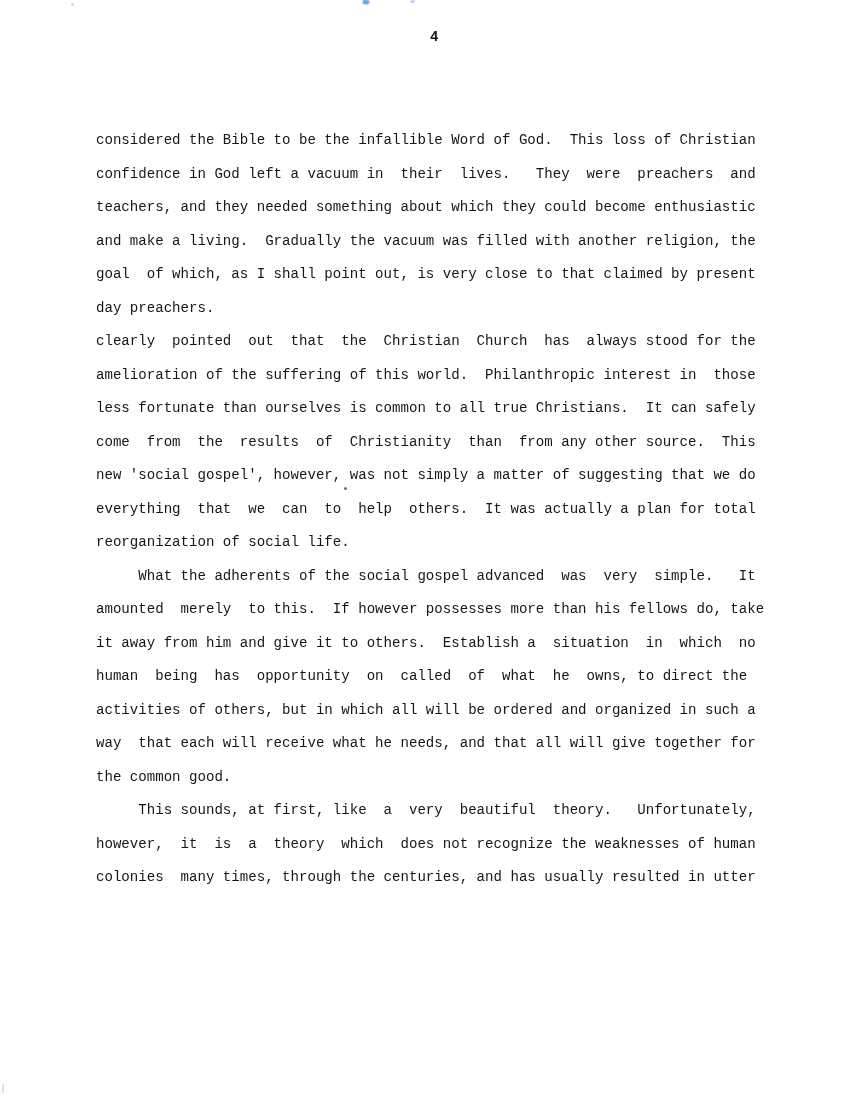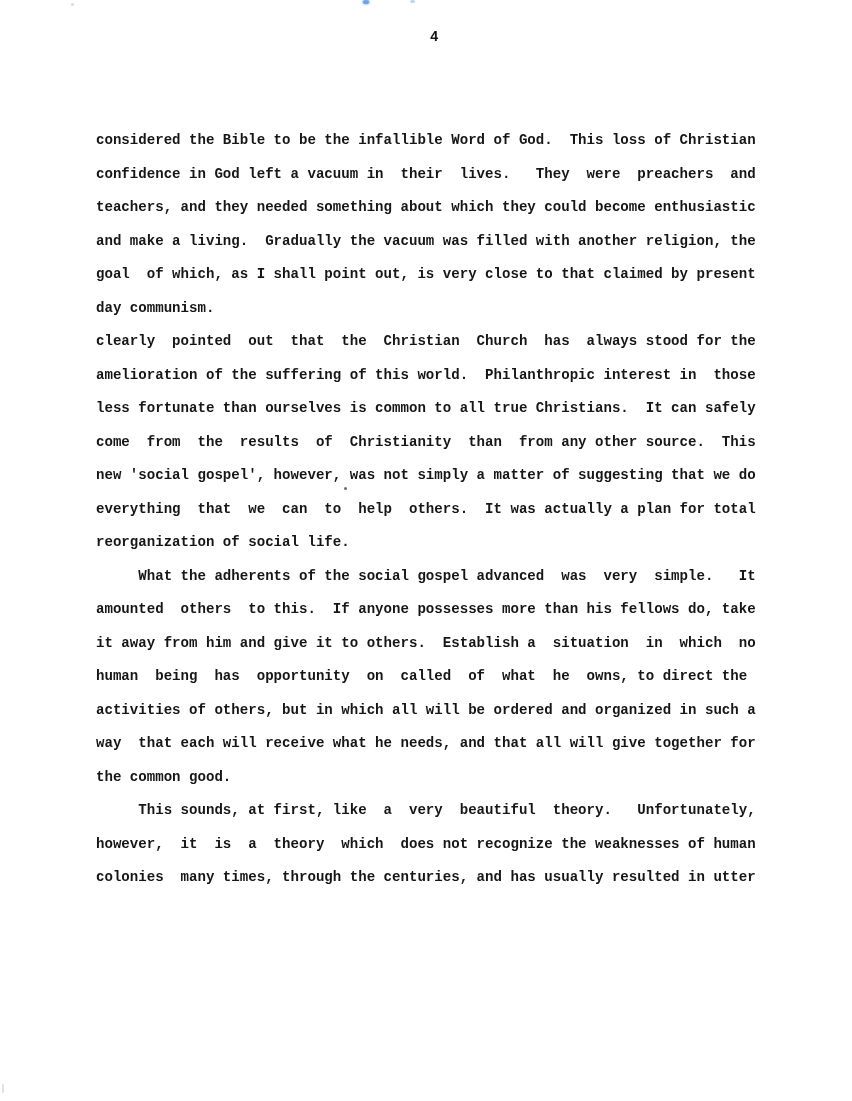--- a/index.html
+++ b/index.html
@@ -32,21 +32,21 @@
     position: absolute;
     left: 96px;
     top: 124px;
     width: 700px;
   }
   .line {
     white-space: pre;
     font-size: 14.1px;
     line-height: 33.5px;
     height: 33.5px;
-    font-weight: 700;
+    font-weight: 400;
     color: #161616;
   }
   .speck {
     position: absolute;
     border-radius: 50%;
   }
   .speck-blue-1 {
     left: 363px; top: 0; width: 6px; height: 4px;
     background: #6ea3e8;
     box-shadow: 0 0 2px 1px #b5cdf2;
@@ -81,30 +81,30 @@
   <span class="speck speck-bottom-left"></span>
 
   <div class="page-number">4</div>
 
   <div class="doc-body">
     <div class="line">considered the Bible to be the infallible Word of God.  This loss of Christian</div>
     <div class="line">confidence in God left a vacuum in  their  lives.   They  were  preachers  and</div>
     <div class="line">teachers, and they needed something about which they could become enthusiastic</div>
     <div class="line">and make a living.  Gradually the vacuum was filled with another religion, the</div>
     <div class="line">goal  of which, as I shall point out, is very close to that claimed by present</div>
-    <div class="line">day communism.</div>
+    <div class="line">day preachers.</div>
     <div class="line">clearly  pointed  out  that  the  Christian  Church  has  always stood for the</div>
     <div class="line">amelioration of the suffering of this world.  Philanthropic interest in  those</div>
     <div class="line">less fortunate than ourselves is common to all true Christians.  It can safely</div>
     <div class="line">come  from  the  results  of  Christianity  than  from any other source.  This</div>
     <div class="line">new 'social gospel', however, was not simply a matter of suggesting that we do</div>
     <div class="line">everything  that  we  can  to  help  others.  It was actually a plan for total</div>
     <div class="line">reorganization of social life.</div>
     <div class="line">     What the adherents of the social gospel advanced  was  very  simple.   It</div>
-    <div class="line">amounted  others  to this.  If anyone possesses more than his fellows do, take</div>
+    <div class="line">amounted  merely  to this.  If however possesses more than his fellows do, take</div>
     <div class="line">it away from him and give it to others.  Establish a  situation  in  which  no</div>
     <div class="line">human  being  has  opportunity  on  called  of  what  he  owns, to direct the</div>
     <div class="line">activities of others, but in which all will be ordered and organized in such a</div>
     <div class="line">way  that each will receive what he needs, and that all will give together for</div>
     <div class="line">the common good.</div>
     <div class="line">     This sounds, at first, like  a  very  beautiful  theory.   Unfortunately,</div>
     <div class="line">however,  it  is  a  theory  which  does not recognize the weaknesses of human</div>
     <div class="line">colonies  many times, through the centuries, and has usually resulted in utter</div>
   </div>
 

